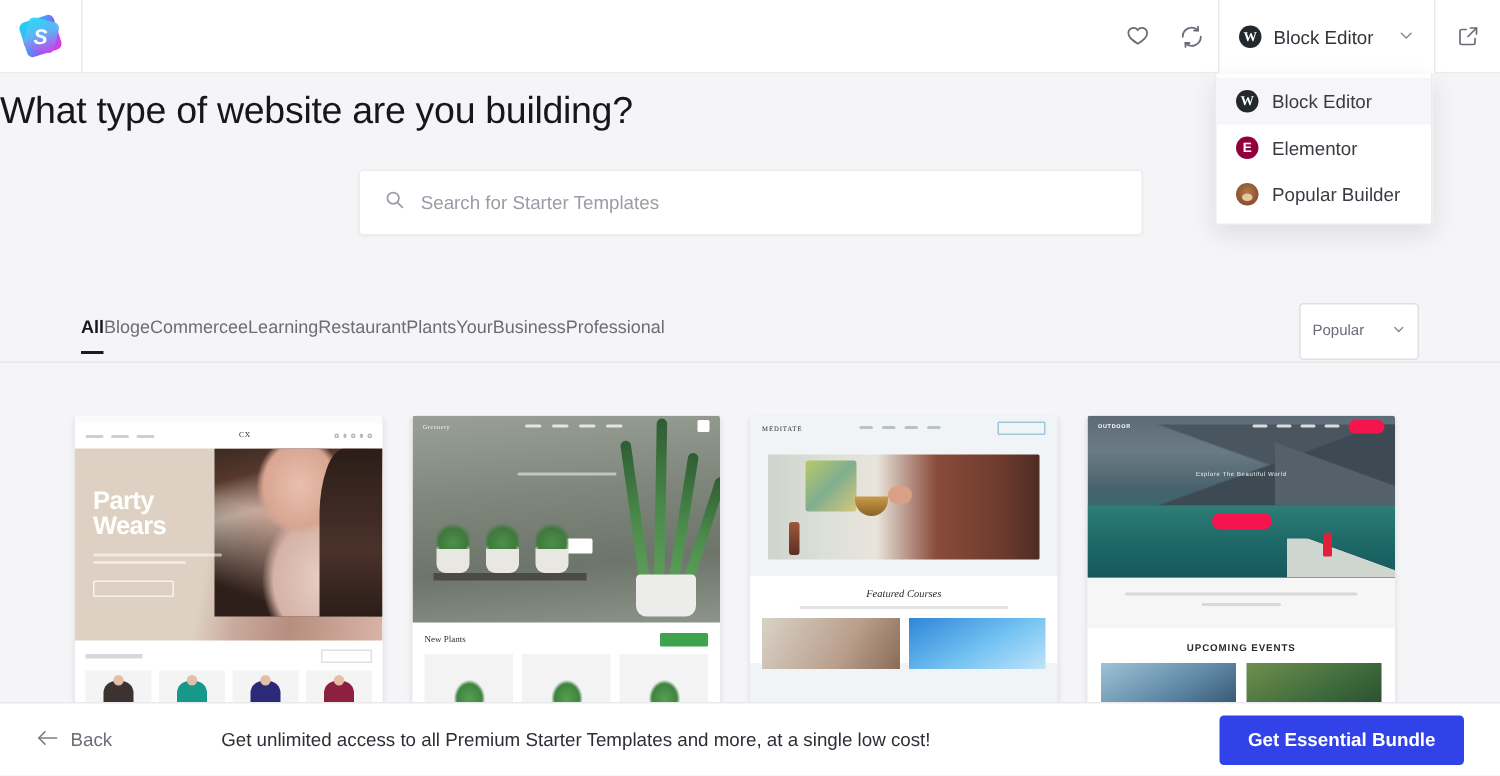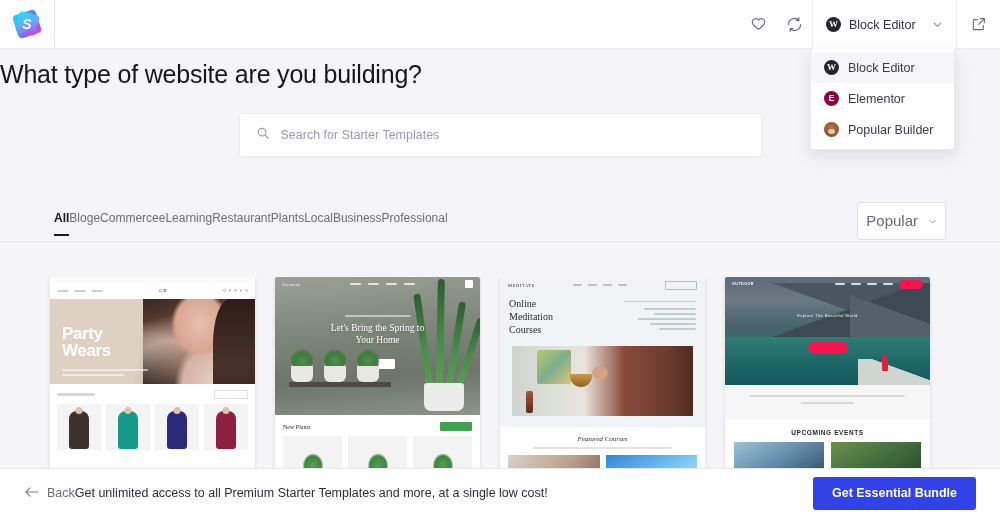--- a/index.html
+++ b/index.html
@@ -281,21 +281,21 @@
     height: 38px;
     min-width: 80px;
     border: 1px solid #dfdfe5;
     border-radius: 3px;
     background: #ffffff;
     display: flex;
     align-items: center;
     justify-content: space-between;
     gap: 10px;
     padding: 0 8px;
-    font-size: 15px;
+    font-size: 10px;
     color: #6a6b75;
     cursor: pointer;
   }
 
   
   .grid {
     position: absolute;
     top: 228px; left: 0;
     width: 1000px;
     height: 191px;
@@ -326,21 +326,21 @@
     padding: 0 7px;
     justify-content: space-between;
   }
   .c1-top { height: 5px; background:#fbfbfb; }
   .c1-brand { font-size: 5px; font-family:"Liberation Serif",serif; letter-spacing:.5px; color:#2a2a2a;}
   .mini-links { display:flex; gap:5px; }
   .mini-links i { display:block; width:12px; height:2px; background:#cfcfcf; border-radius:1px; }
   .mini-icons { display:flex; gap:3px; }
   .mini-icons b { display:block; width:2.5px; height:2.5px; border:1px solid #b8b8b8; border-radius:50%; }
   .c1-hero {
-    height: 85px;
+    height: 128px;
     background: linear-gradient(100deg,#ded1c3 0%,#ded1c3 44%,#c8aa9c 56%, #b78e80 72%, #d9b4a6 100%);
     position: relative;
     overflow: hidden;
   }
   .c1-hero .face {
     position: absolute;
     right: -6px; top: 0;
     width: 118px; height: 112px;
     background:
       radial-gradient(ellipse 40px 46px at 48% 22%, #e8c0ae 0%, #d8a591 60%, transparent 72%),
@@ -509,20 +509,21 @@
     display: flex;
     align-items: center;
     gap: 8px;
     font-size: 12.5px;
     color: #6c6d78;
     cursor: pointer;
     justify-content: center;
   }
   .footer-mid {
     flex: 1 1 auto;
+    text-align: center;
     font-size: 12.5px;
     color: #2e2f36;
     padding-right: 120px;
   }
   .bundle-btn {
     height: 33px;
     padding: 0 19px;
     background: #3042e8;
     color: #ffffff;
     font-size: 12.5px;
@@ -616,21 +617,21 @@
     </div>
 
     <div class="filterbar">
       <div class="tabs">
         <div class="tab active">All</div>
         <div class="tab">Blog</div>
         <div class="tab">eCommerce</div>
         <div class="tab">eLearning</div>
         <div class="tab">Restaurant</div>
         <div class="tab">Plants</div>
-        <div class="tab">Local</div>
+        <div class="tab">Your</div>
         <div class="tab">Business</div>
         <div class="tab">Professional</div>
       </div>
       <div class="sort-select">
         <span>Popular</span>
         <span>
           <svg width="9" height="9" viewBox="0 0 24 24" fill="none" stroke="#8a8b95" stroke-width="2.4" stroke-linecap="round">
             <path d="M5 9l7 7 7-7"></path>
           </svg>
         </span>
@@ -705,21 +706,20 @@
             <div class="cart"></div>
           </div>
           <div class="c2-snake">
             <span></span>
               <span></span>
               <span></span>
               <span></span>
             <div class="potb"></div>
           </div>
           <div class="c2-eyebrow"></div>
-          <div class="c2-title">Let's Bring the Spring to<br>Your Home</div>
           <div class="c2-btn"></div>
           <div class="c2-shelf"></div>
           <div class="c2-pots">
             <div class="pot">
                 <div class="g"></div>
                 <div class="b"></div>
               </div>
             <div class="pot">
                 <div class="g"></div>
                 <div class="b"></div>
@@ -752,31 +752,20 @@
       <div class="card c3">
         <div class="c3-nav">
           <div class="brand">MEDITATE</div>
           <div class="lk">
               <i></i>
               <i></i>
               <i></i>
               <i></i>
             </div>
           <div class="cta"></div>
-        </div>
-        <div class="c3-head">
-          <div class="c3-h1">Online<br>Meditation<br>Courses</div>
-          <div class="c3-right">
-            <div class="rule"></div>
-              <i></i>
-              <i></i>
-              <i></i>
-              <i></i>
-              <i></i>
-          </div>
         </div>
         <div class="c3-img">
           <div class="art"></div>
           <div class="cand"></div>
           <div class="bowl"></div>
           <div class="hand"></div>
         </div>
         <div class="c3-low">
           <div class="t">Featured Courses</div>
           <div class="sub"></div>

